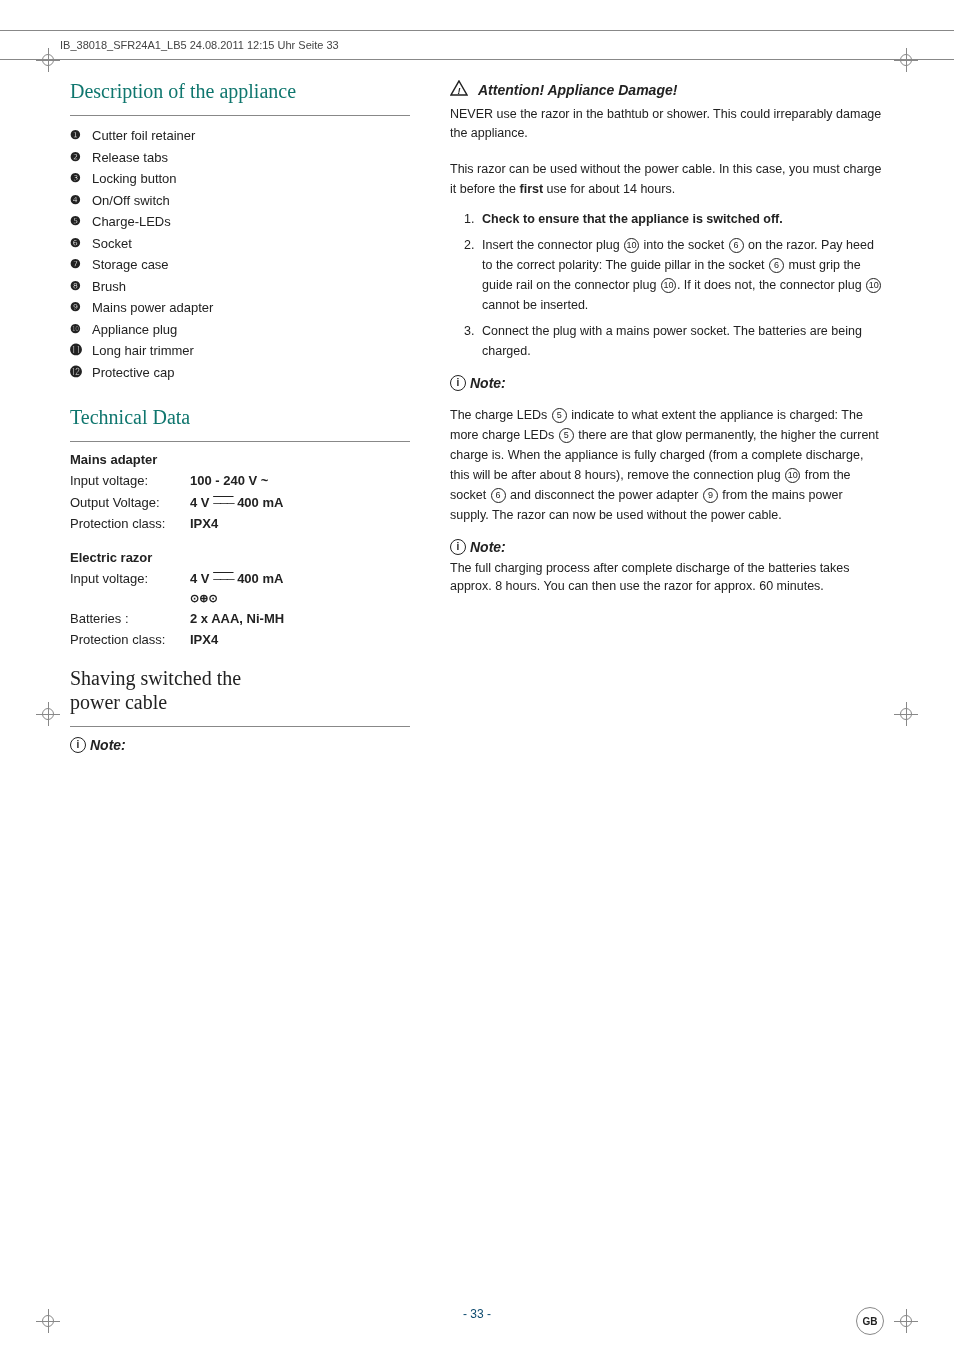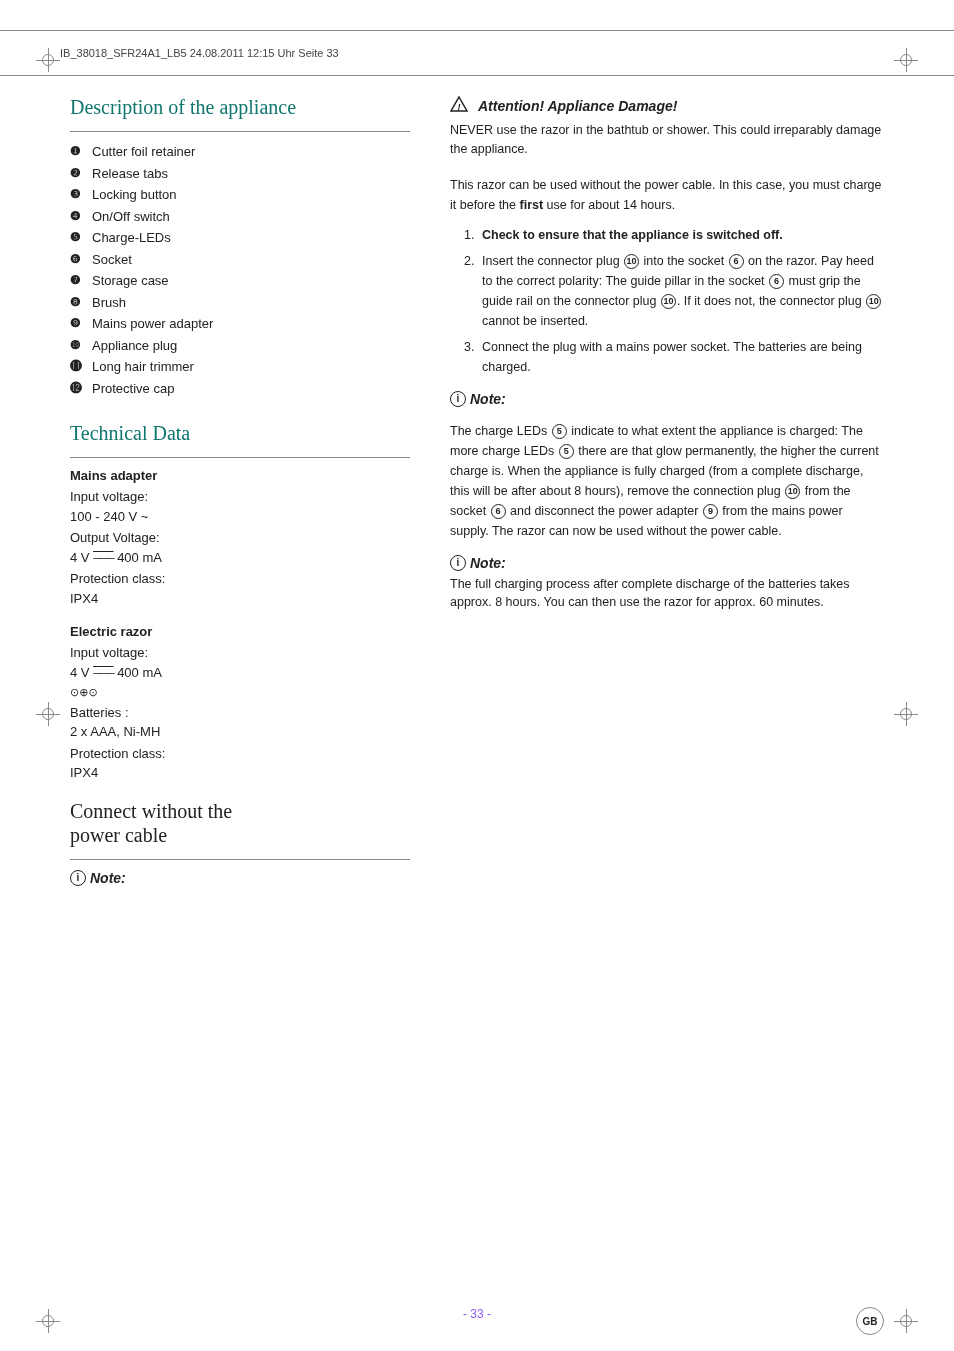--- a/index.html
+++ b/index.html
@@ -18,21 +18,21 @@
       min-height: 1351px;
       padding: 0;
       position: relative;
       background: #fff;
     }
 
     
     .header-bar {
       border-top: 1.5px solid #888;
       border-bottom: 1.5px solid #888;
-      padding: 16px 60px;
+      padding: 8px 60px;
       display: flex;
       justify-content: space-between;
       align-items: center;
       margin: 30px 0 0 0;
       font-size: 11px;
       color: #444;
     }
 
     
     .reg-mark {
@@ -135,28 +135,28 @@
     .tech-subsection-title {
       font-weight: bold;
       font-size: 13px;
       margin-bottom: 4px;
     }
     .tech-row {
       display: flex;
       font-size: 13px;
       margin-bottom: 2px;
       line-height: 1.5;
-      flex-direction: column;
     }
     .tech-label {
       min-width: 120px;
       color: #222;
     }
     .tech-value {
       color: #222;
+      font-weight: bold;
     }
 
     
     .shaving-section {
       margin-top: 16px;
     }
     .shaving-title {
       font-family: Georgia, 'Times New Roman', serif;
       font-size: 20px;
       font-weight: normal;
@@ -246,21 +246,21 @@
       position: absolute;
       bottom: 60px;
       left: 0;
       right: 0;
       display: flex;
       justify-content: center;
       align-items: center;
     }
     .page-number {
       font-size: 12px;
-      color: #8b5cf6;
+      color: #0c4a6e;
     }
     .gb-badge {
       position: absolute;
       right: 70px;
       bottom: 0;
       border: 1.5px solid #888;
       border-radius: 50%;
       width: 28px;
       height: 28px;
       display: flex;
@@ -272,21 +272,21 @@
 
     .circled {
       display: inline-flex;
       align-items: center;
       justify-content: center;
       width: 15px;
       height: 15px;
       border: 1.5px solid #222;
       border-radius: 50%;
       font-size: 9px;
-      font-weight: bold;
+      font-weight: normal;
       margin: 0 1px;
       vertical-align: middle;
     }
 
     .battery-symbol {
       font-size: 11px;
     }
   </style>
 </head>
 <body>
@@ -413,21 +413,21 @@
           </div>
           <div class="tech-row">
             <span class="tech-label">Protection class:</span>
             <span class="tech-value">IPX4</span>
           </div>
         </div>
       </div>
 
       <div class="shaving-section">
         <h2 class="shaving-title">
-          <span>Connect without the</span><br>
+          <span>Shaving switched the</span><br>
           <span>power cable</span>
         </h2>
         <hr class="section-divider">
 
         <div class="note-block">
           <div class="note-header">
             <span class="note-icon">i</span>
             <em>Note:</em>
           </div>
         </div>

